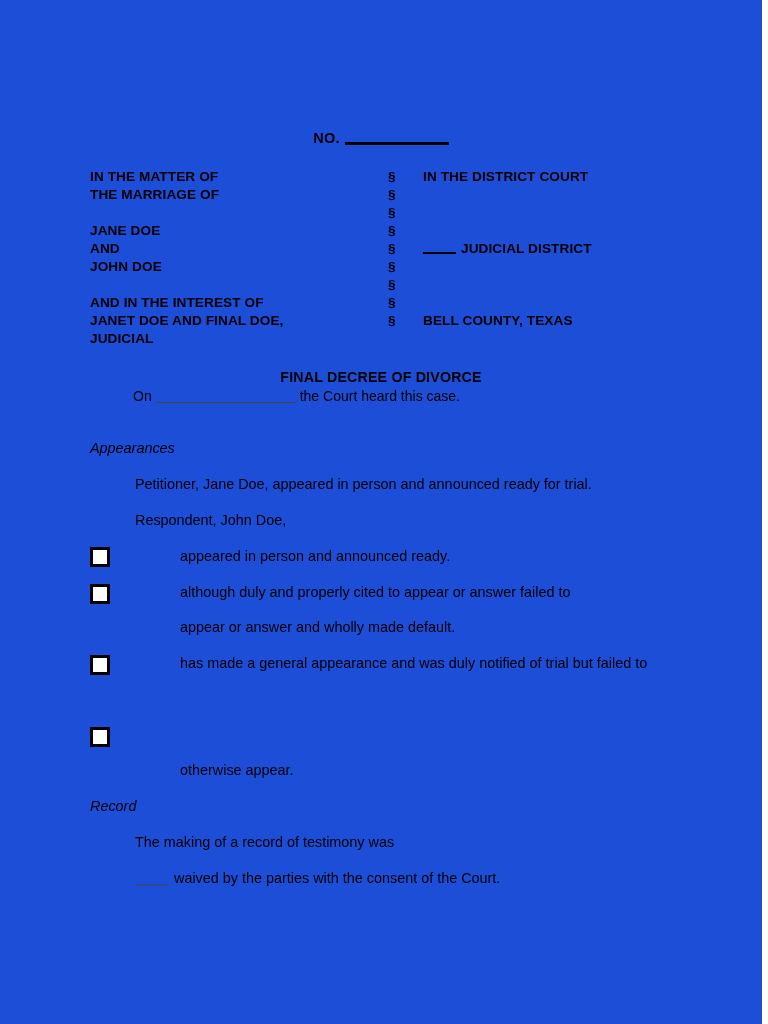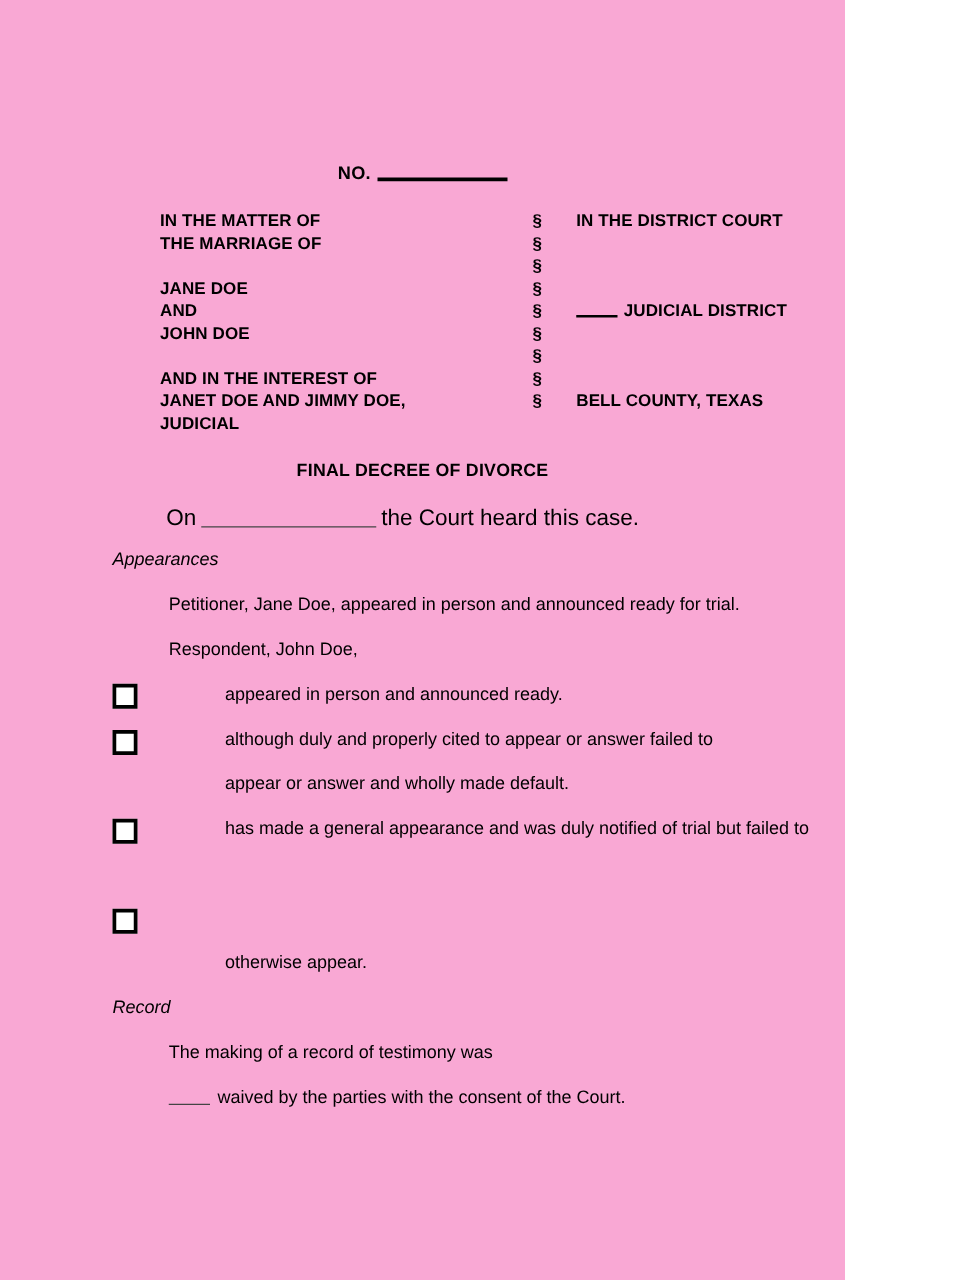--- a/index.html
+++ b/index.html
@@ -7,23 +7,23 @@
     padding: 0;
     background: #ffffff;
   }
   body {
     font-family: "Liberation Sans", sans-serif;
     color: #000000;
     -webkit-font-smoothing: antialiased;
   }
   #page {
     position: relative;
-    width: 676px;
+    width: 762px;
     height: 1024px;
-    background: #f9a8d4;
+    background: #1d4ed8;
     overflow: hidden;
   }
 
   
   .no-line {
     position: absolute;
     left: 0; right: 0;
     top: 129px;
     text-align: center;
     font-size: 14.5px;
@@ -42,21 +42,20 @@
   
   #caption {
     position: absolute;
     left: 90px;
     top: 168px;
     width: 620px;
     font-size: 13.6px;
     font-weight: bold;
     line-height: 18px;
     letter-spacing: 0.1px;
-    margin-left: 38px;
   }
   #caption .crow {
     display: flex;
     height: 18px;
     align-items: flex-start;
   }
   #caption .cleft  { width: 298px; flex: 0 0 298px; white-space: pre; }
   #caption .cmid   { width: 35px;  flex: 0 0 35px; white-space: pre; }
   #caption .cright { flex: 1 1 auto; white-space: pre; }
   #caption .ul4 {
@@ -76,22 +75,22 @@
     text-align: center;
     font-size: 14.2px;
     font-weight: bold;
     letter-spacing: 0.2px;
   }
 
   
   .on-line {
     position: absolute;
     left: 133px;
-    top: 404px;
-    font-size: 18px;
+    top: 388px;
+    font-size: 14px;
   }
   .on-line .blank-long {
     display: inline-block;
     width: 140px;
     border-bottom: 1.5px solid #444;
     height: 13px;
     vertical-align: -2px;
     margin: 0 4px;
   }
 
@@ -185,21 +184,21 @@
       <div class="cleft"></div>
       <div class="cmid">§</div>
       <div class="cright"></div>
     </div>
     <div class="crow">
       <div class="cleft">AND IN THE INTEREST OF</div>
       <div class="cmid">§</div>
       <div class="cright"></div>
     </div>
     <div class="crow">
-      <div class="cleft">JANET DOE AND JIMMY DOE,</div>
+      <div class="cleft">JANET DOE AND FINAL DOE,</div>
       <div class="cmid">§</div>
       <div class="cright">BELL COUNTY, TEXAS</div>
     </div>
     <div class="crow">
       <div class="cleft">JUDICIAL</div>
       <div class="cmid"></div>
       <div class="cright"></div>
     </div>
   </div>
 

